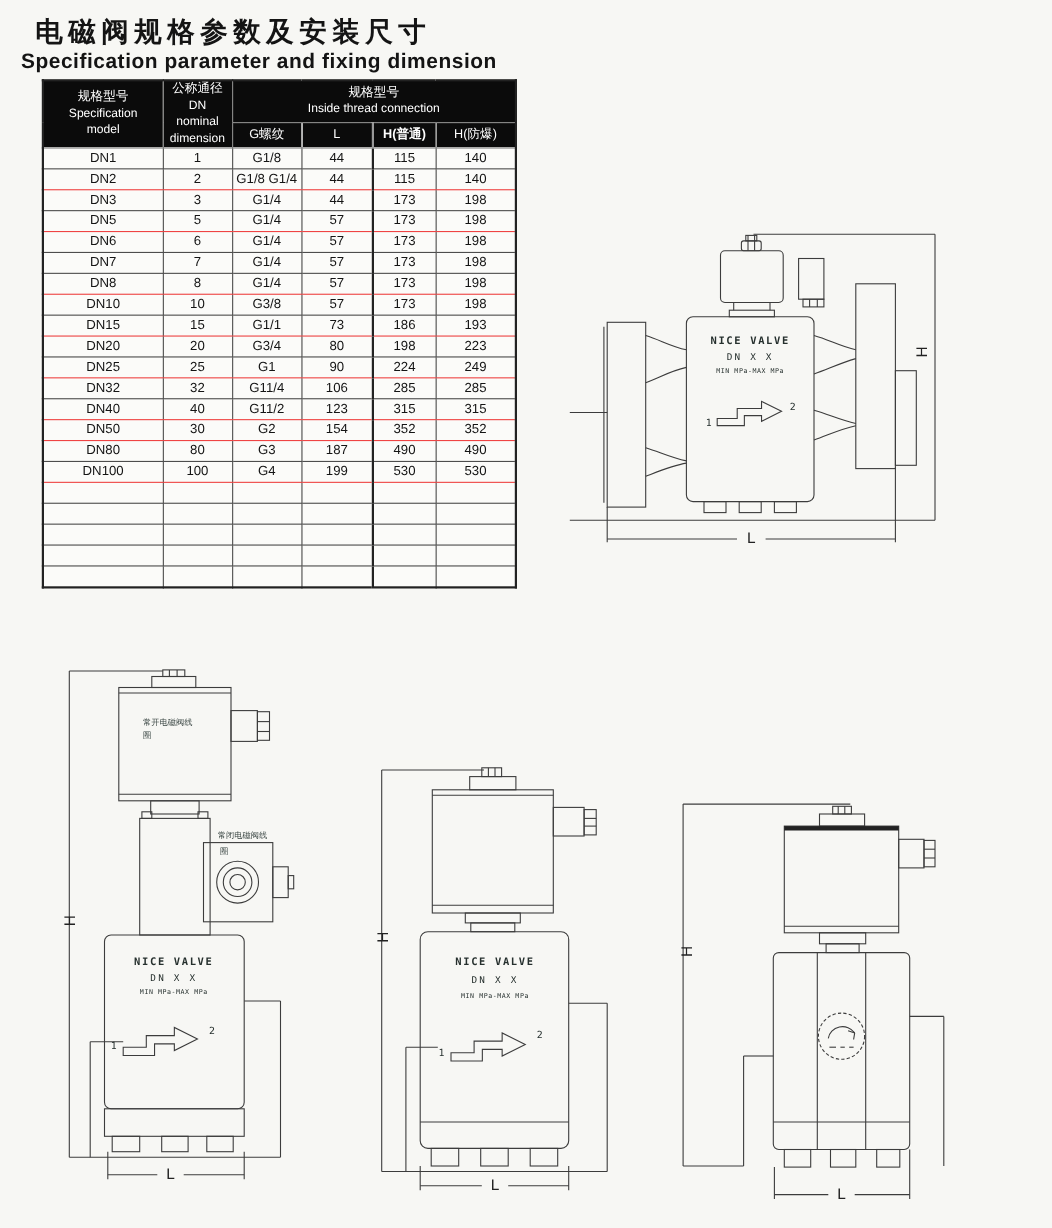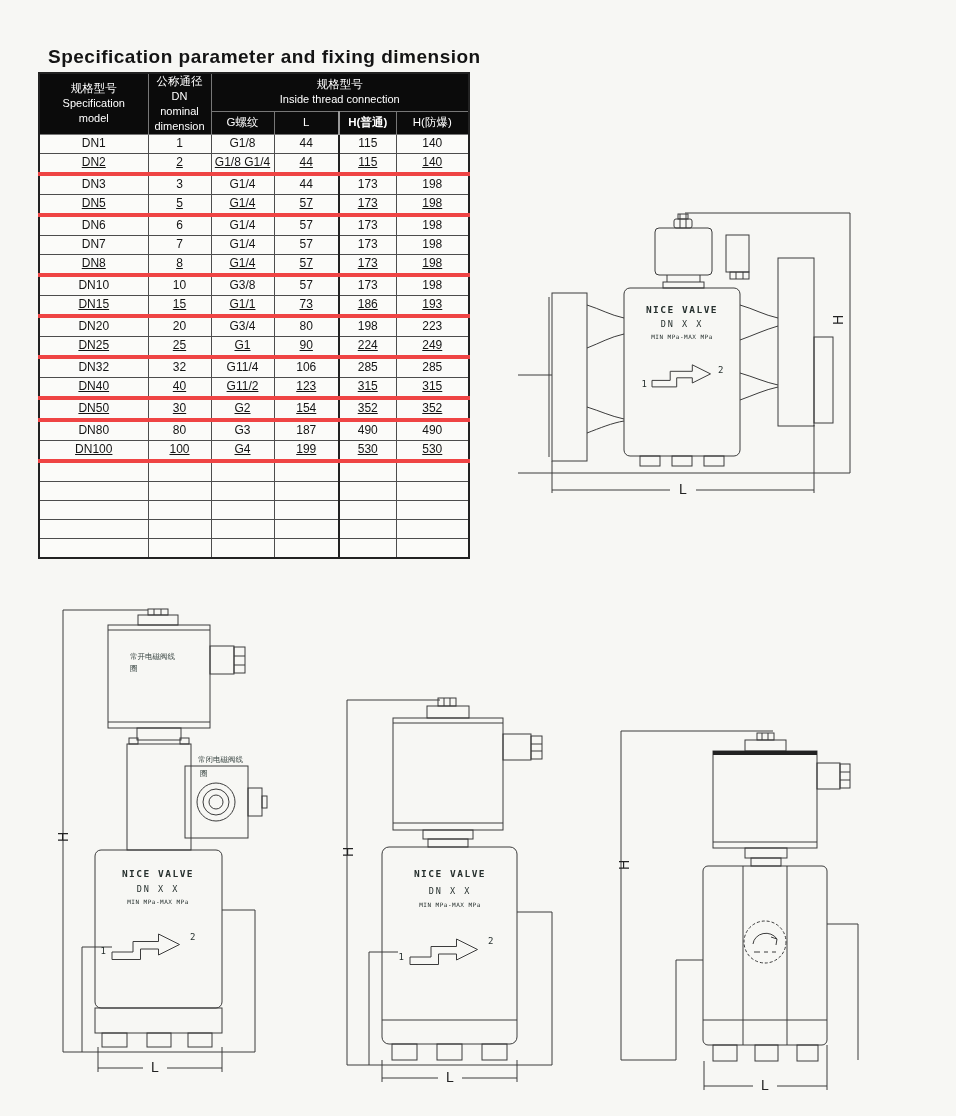--- a/index.html
+++ b/index.html
@@ -11,21 +11,21 @@
   }
   .page { position:absolute; inset:0; }
 
   
   .title-zh {
     position:absolute; left:32px; top:12px;
     font-size:25px; font-weight:bold; letter-spacing:5px;
     font-family:"Liberation Sans", sans-serif;
   }
   .title-en {
-    position:absolute; left:48px; top:46px;
+    position:absolute; left:19px; top:46px;
     font-size:19px; font-weight:bold; letter-spacing:0.5px;
   }
 
   
   table.spec {
     position:absolute; left:38px; top:72px;
     border-collapse:collapse; table-layout:fixed;
     border:2px solid #222;
   }
   table.spec th, table.spec td {
@@ -34,40 +34,41 @@
     padding:0 2px; height:18px; line-height:1.1;
     white-space:nowrap; overflow:hidden;
   }
   table.spec thead th {
     background:#0b0b0b; color:#fff; font-weight:normal;
     font-size:11.5px; line-height:1.3; border-color:#777;
   }
   table.spec thead .hdr-en { font-size:11px; }
   table.spec td:nth-child(5) { border-left:2px solid #222; }
   table.spec thead tr.subrow th:nth-child(3) { border-left:2px solid #999;font-weight:bold; }
-  table.spec tbody tr.group-end td { border-bottom:4px solid #ef4444;text-decoration:underline; }
+  table.spec tbody tr.group-end td { border-bottom:1px solid #ef4444; }
   table.spec tbody td { background:#fbfbf9; }
 
   
   svg.dwg { position:absolute; overflow:visible; }
   .ln  { fill:none; stroke:#3c3c3c; stroke-width:1; }
   .fillband { fill:#222; stroke:none; }
   .dtxt { font-family:"DejaVu Sans Mono", monospace; fill:#26302e; }
   .brand1 { font-size:9.5px; font-weight:bold; letter-spacing:1.5px; }
   .brand2 { font-size:8.5px; letter-spacing:2px; }
   .brand3 { font-size:6px; letter-spacing:0.5px; }
   .port  { font-size:9px; }
   .dim   { font-family:"Liberation Sans", sans-serif; font-size:14px; fill:#222; }
   .cjk   { font-size:7.5px; fill:#3a4643; font-family:"Liberation Sans", sans-serif; }
 </style>
 </head>
 <body>
 
 <div class="page">
 
+  <div class="title-zh">电磁阀规格参数及安装尺寸</div>
   <div class="title-en">Specification parameter and fixing dimension</div>
 
   <table class="spec">
     <colgroup>
       <col style="width:109px">
         <col style="width:63px">
         <col style="width:63px">
       <col style="width:65px">
         <col style="width:57px">
         <col style="width:73px">

